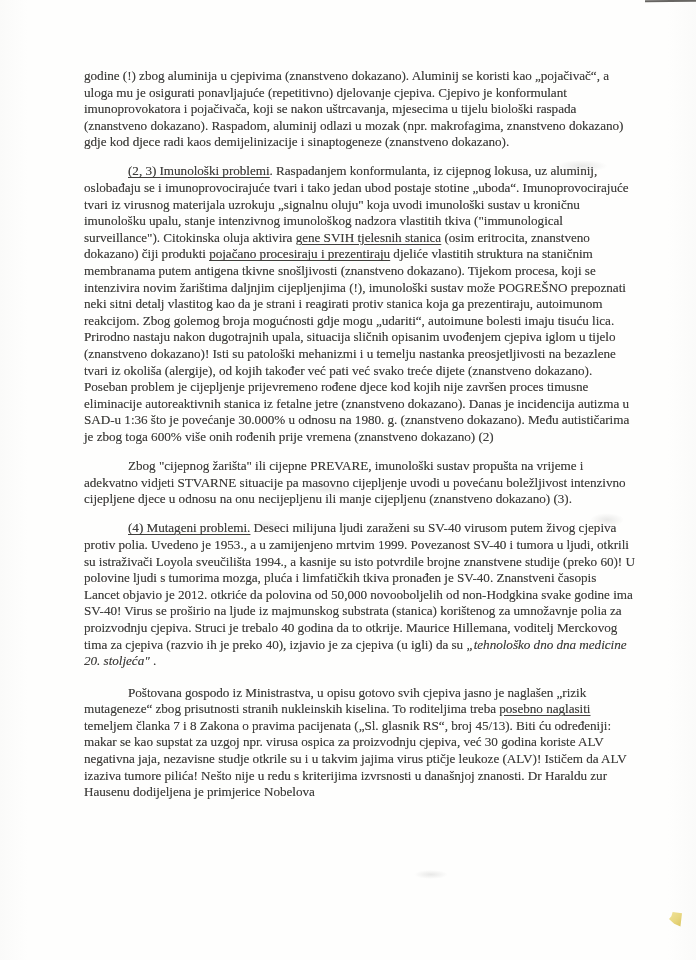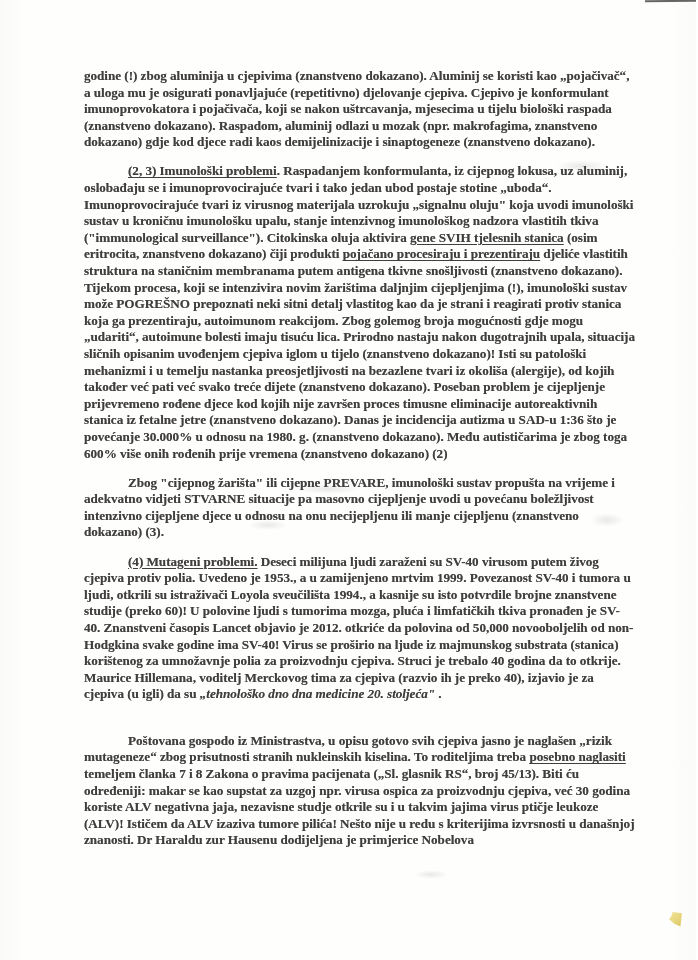--- a/index.html
+++ b/index.html
@@ -2,37 +2,36 @@
 <html><head>
 <meta charset="utf-8">
 <style>
   html, body { margin: 0; padding: 0; background: #ffffff; }
   .page {
     position: relative;
     width: 696px;
     height: 960px;
     overflow: hidden;
     background: linear-gradient(90deg, #fafaf9 0px, #fefefd 28px, #fefefd 668px, #fafaf9 698px);
-    font-weight: bold;
   }
   .doc {
     position: absolute;
     left: 84px;
     top: 68px;
     width: 551px;
     font-family: "Liberation Serif", "DejaVu Serif", serif;
     font-size: 13.2px;
     line-height: 16.6px;
     color: #403f3d;
     text-shadow: 0 0 0.6px rgba(64, 63, 61, 0.55);
     letter-spacing: -0.05px;
   }
   .doc p { margin: 0 0 12.5px 0; }
   .doc p.indent { text-indent: 44px; }
-  .doc p.gap-lg { margin-bottom: 30px; }
+  .doc p.gap-lg { margin-bottom: 15px; }
   .u { text-decoration: underline; text-underline-offset: 2px; }
   .i { font-style: italic; }
   .scan-edge {
     position: absolute;
     left: 645px; top: 0;
     width: 53px; height: 2px;
     background: #4c4a47;
     opacity: 0.85;
     transform: rotate(-0.5deg);
   }

